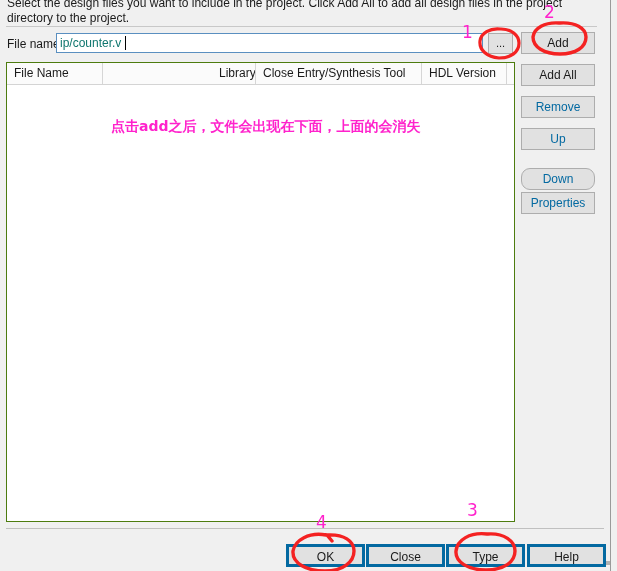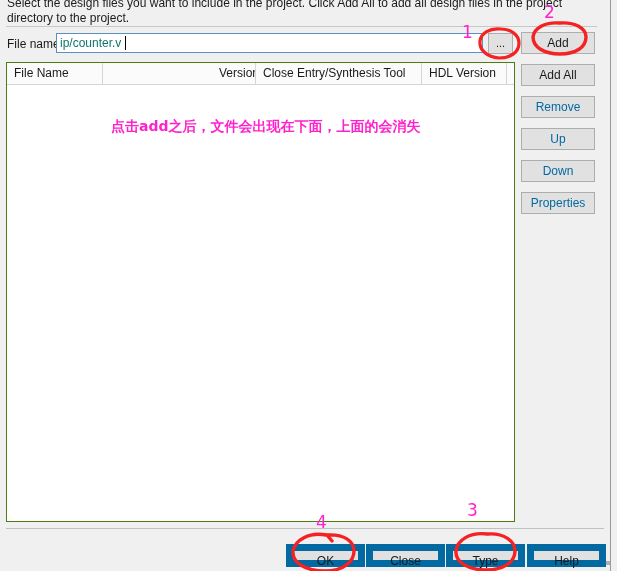--- a/index.html
+++ b/index.html
@@ -175,21 +175,21 @@
     width: 598px;
     height: 1px;
     background: #c0c0c0;
   }
   .bottom-btn {
     position: absolute;
     top: 544px;
     width: 79px; height: 23px;
     box-sizing: border-box;
     background: #e1e1e1;
-    border: 7px solid #0369a1;
+    border: 3px solid #0369a1;
     font-family: "Liberation Sans", sans-serif;
     font-size: 12px;
     color: #1a1a1a;
     text-align: center;
     line-height: 20px;
     padding: 0;
     cursor: default;
   }
   #btn-ok    { left: 286px; }
   #btn-close { left: 366px; }
@@ -234,36 +234,36 @@
   <div class="filename-label">File name:</div>
 
   <input class="filename-input" type="text" value="ip/counter.v" style="">
   <div class="caret"></div>
 
   <button class="browse-btn">...</button>
 
   <div class="table-panel">
     <div class="table-header">
       <div class="th" style="left:0px;width:96px;">File Name</div>
-      <div class="th" style="left:205px;width:44px;">Version</div>
+      <div class="th" style="left:205px;width:44px;">Library</div>
       <div class="th" style="left:249px;width:166px;">Close Entry/Synthesis Tool</div>
       <div class="th" style="left:415px;width:85px;">HDL Version</div>
       <div class="th" style="left:500px;width:9px;border-right:none;"></div>
     </div>
     <div class="table-body">
       <div class="cn-note">点击add之后，文件会出现在下面，上面的会消失</div>
     </div>
   </div>
 
   <div class="side-panel">
     <button class="side-btn" style="top:4px;">Add</button>
     <button class="side-btn" style="top:36px;">Add All</button>
     <button class="side-btn disabled" style="top:68px;">Remove</button>
     <button class="side-btn disabled" style="top:100px;">Up</button>
-    <button class="side-btn disabled" style="top:132px;">Down</button>
+    <button class="side-btn disabled" style="top:140px;border-radius:9px;">Down</button>
     <button class="side-btn disabled" style="top:164px;">Properties</button>
   </div>
 
   <div class="bottom-rule"></div>
 
   <button class="bottom-btn" id="btn-ok">OK</button>
   <button class="bottom-btn" id="btn-close">Close</button>
   <button class="bottom-btn" id="btn-apply">Type</button>
   <button class="bottom-btn" id="btn-help">Help</button>
 

